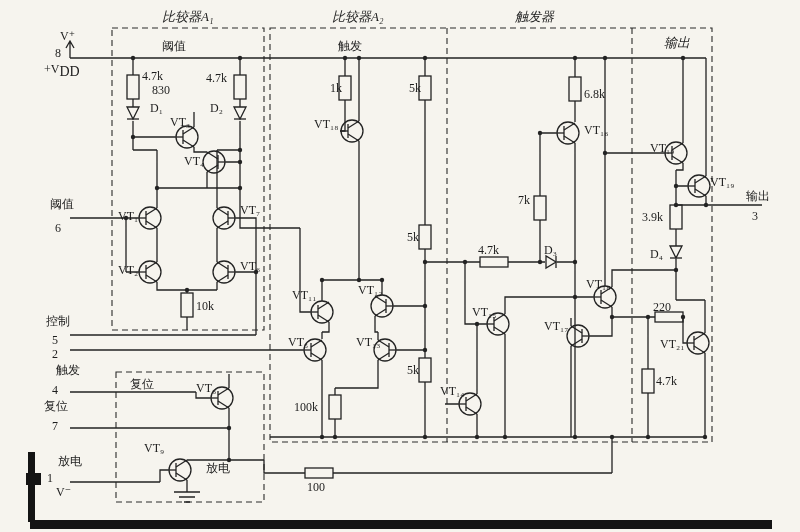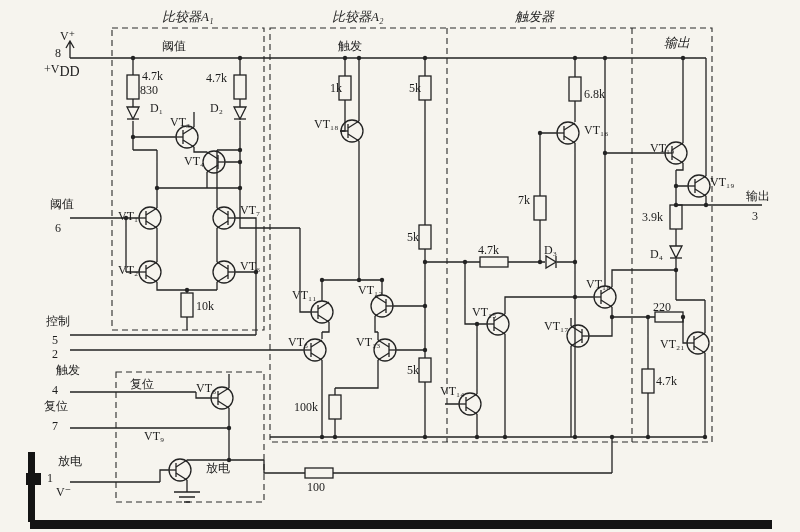--- a/index.html
+++ b/index.html
@@ -252,41 +252,41 @@
 <span class="lbl" style="left:206px;top:462px">放电</span>
 
 <span class="lbl" style="left:118px;top:210px">VT₁</span>
 <span class="lbl" style="left:118px;top:264px">VT₂</span>
 <span class="lbl" style="left:170px;top:116px">VT₃</span>
 <span class="lbl" style="left:184px;top:155px">VT₄</span>
 <span class="lbl" style="left:288px;top:336px">VT₅</span>
 <span class="lbl" style="left:240px;top:260px">VT₆</span>
 <span class="lbl" style="left:240px;top:204px">VT₇</span>
 <span class="lbl" style="left:196px;top:382px">VT₈</span>
-<span class="lbl" style="left:144px;top:430px">VT₉</span>
+<span class="lbl" style="left:144px;top:442px">VT₉</span>
 <span class="lbl" style="left:314px;top:118px">VT₁₈</span>
 <span class="lbl" style="left:292px;top:289px">VT₁₁</span>
 <span class="lbl" style="left:358px;top:284px">VT₁₂</span>
 <span class="lbl" style="left:356px;top:336px">VT₁₃</span>
 <span class="lbl" style="left:440px;top:385px">VT₁₄</span>
 <span class="lbl" style="left:472px;top:306px">VT₁₅</span>
 <span class="lbl" style="left:584px;top:124px">VT₁₆</span>
 <span class="lbl" style="left:544px;top:320px">VT₁₇</span>
 <span class="lbl" style="left:586px;top:278px">VT₁₈</span>
 <span class="lbl" style="left:650px;top:142px">VT₁₉</span>
 <span class="lbl" style="left:710px;top:176px">VT₁₉</span>
 <span class="lbl" style="left:660px;top:338px">VT₂₁</span>
 
 <span class="lbl" style="left:150px;top:102px">D₁</span>
 <span class="lbl" style="left:210px;top:102px">D₂</span>
 <span class="lbl" style="left:544px;top:244px">D₃</span>
 <span class="lbl" style="left:650px;top:248px">D₄</span>
 
 <span class="lbl" style="left:142px;top:70px">4.7k</span>
-<span class="lbl" style="left:140px;top:84px">830</span>
+<span class="lbl" style="left:152px;top:84px">830</span>
 <span class="lbl" style="left:206px;top:72px">4.7k</span>
 <span class="lbl" style="left:196px;top:300px">10k</span>
 <span class="lbl" style="left:330px;top:82px">1k</span>
 <span class="lbl" style="left:409px;top:82px">5k</span>
 <span class="lbl" style="left:407px;top:231px">5k</span>
 <span class="lbl" style="left:407px;top:364px">5k</span>
 <span class="lbl" style="left:294px;top:401px">100k</span>
 <span class="lbl" style="left:584px;top:88px">6.8k</span>
 <span class="lbl" style="left:518px;top:194px">7k</span>
 <span class="lbl" style="left:478px;top:244px">4.7k</span>

